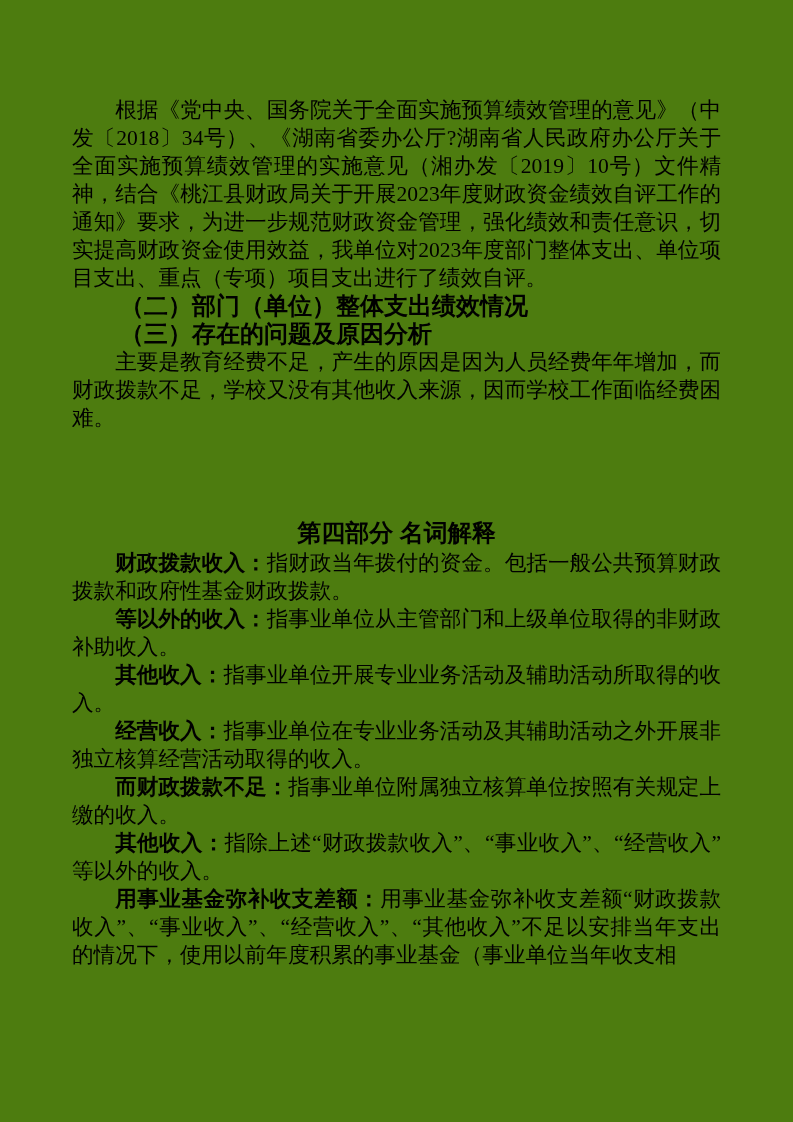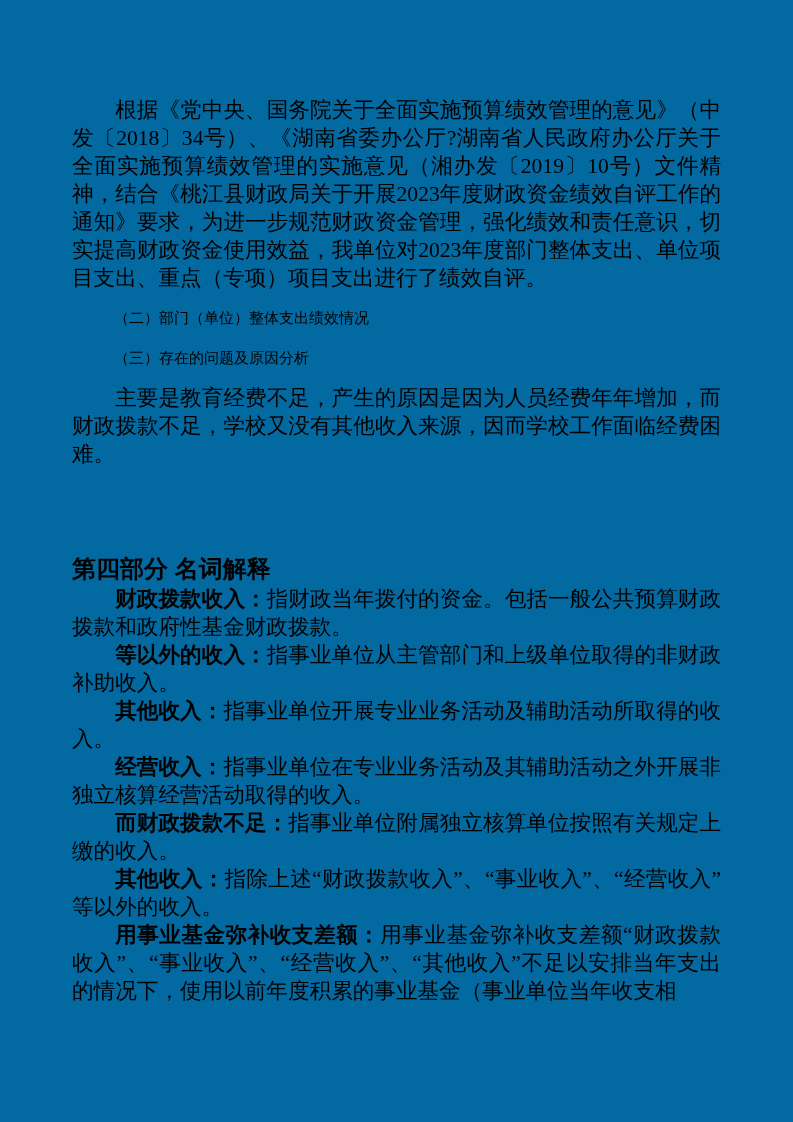--- a/index.html
+++ b/index.html
@@ -5,46 +5,46 @@
   html, body {
     margin: 0;
     padding: 0;
     background: #ffffff;
   }
   .page {
     position: relative;
     width: 793px;
     height: 1122px;
     box-sizing: border-box;
-    background: #0369a1;
+    background: #4d7c0f;
     color: #000000;
     padding: 96px 72px 0 72px;
     overflow: hidden;
     font-family: "Liberation Serif", "DejaVu Serif", serif;
     font-size: 21.6px;
     line-height: 28px;
     text-align: justify;
   }
   .para {
     margin: 0;
     text-indent: 2em;
     text-justify: inter-ideograph;
   }
   .h3 {
-    margin: 12px;
+    margin: 0;
     text-indent: 2em;
-    font-weight: normal;
+    font-weight: bold;
     font-family: "Liberation Sans", "DejaVu Sans", sans-serif;
-    font-size: 15px;
+    font-size: 24px;
     line-height: 28px;
   }
   .part-title {
     margin: 84px 0 0 0;
     text-indent: 0;
-    text-align: left;
+    text-align: center;
     font-weight: bold;
     font-family: "Liberation Sans", "DejaVu Sans", sans-serif;
     font-size: 24px;
     line-height: 33px;
   }
   .term-lead {
     font-weight: bold;
     font-family: "Liberation Sans", "DejaVu Sans", sans-serif;
     margin-top: 28px;
   }

